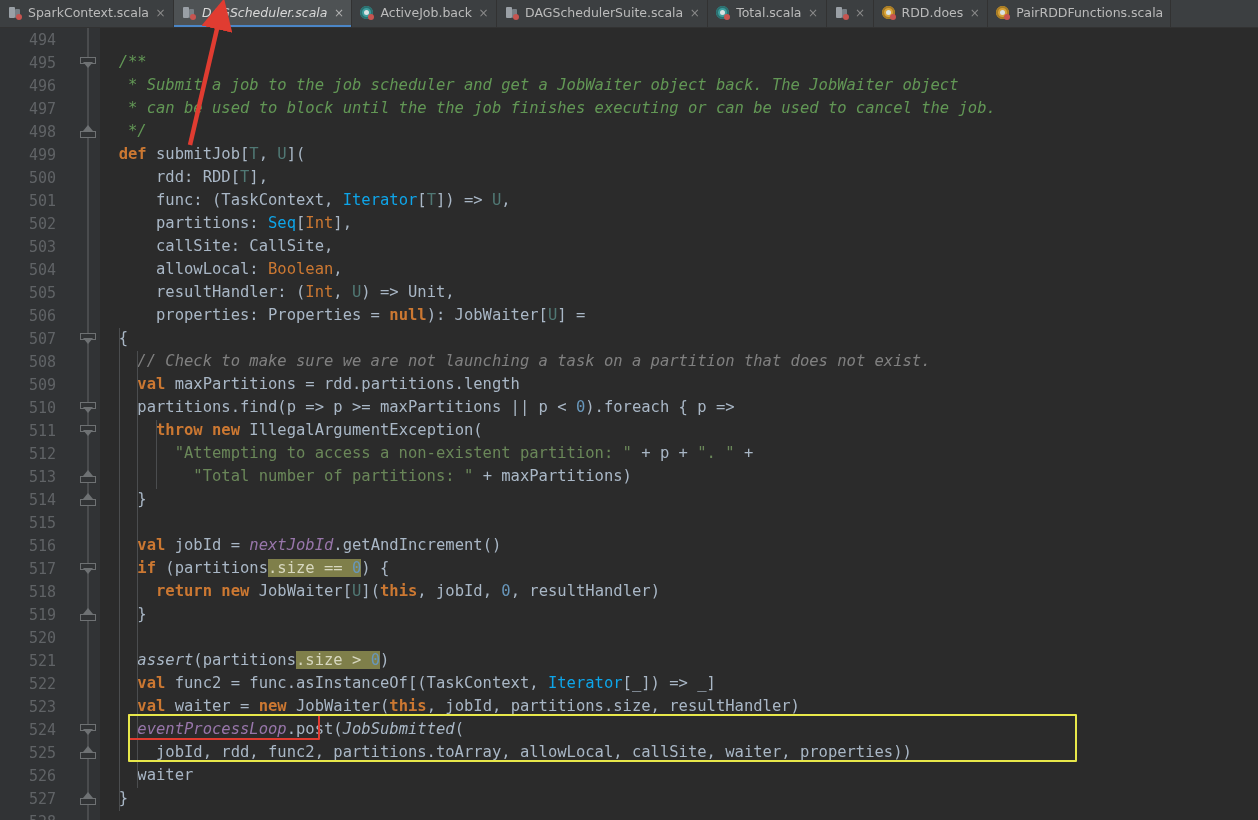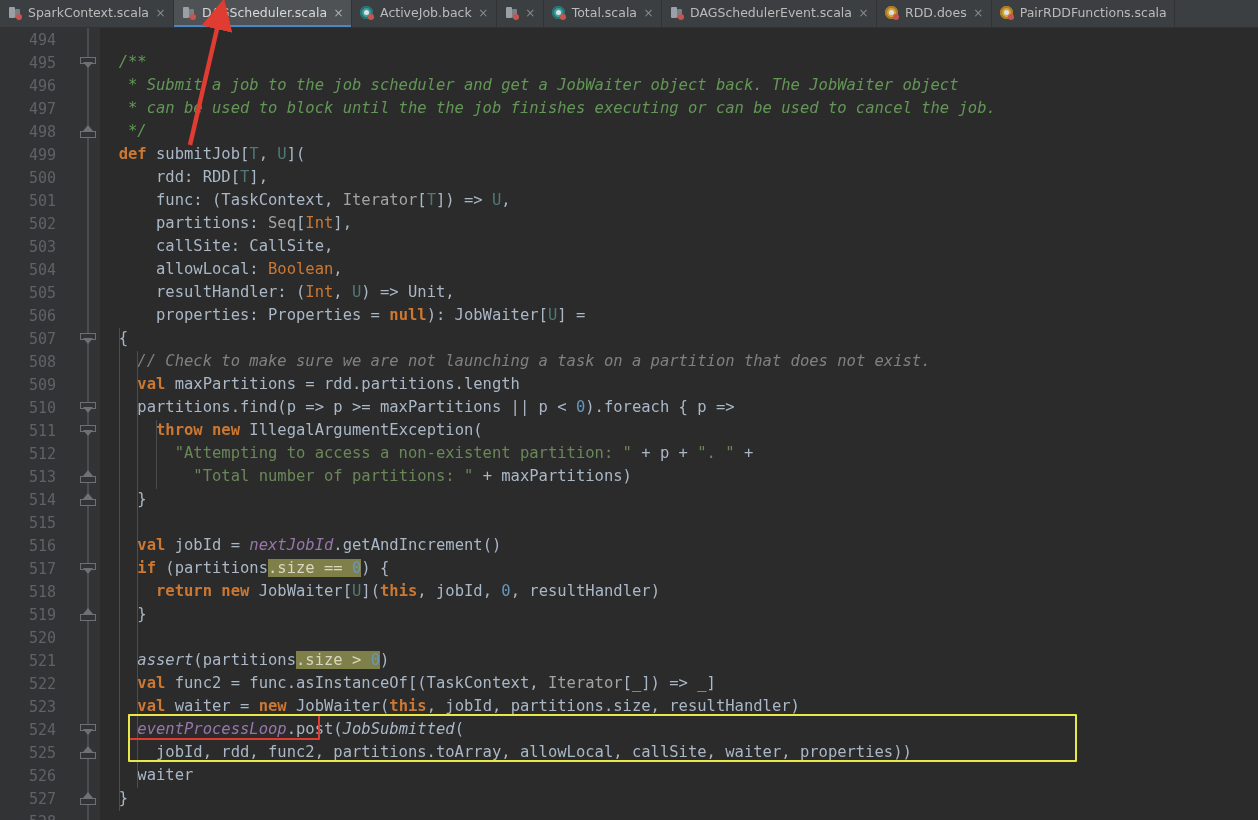--- a/index.html
+++ b/index.html
@@ -16,21 +16,21 @@
     background:#3c3f41; display:flex; align-items:flex-end;
     border-bottom:1px solid #323232; overflow:hidden;
   }
   .tab{
     display:flex; align-items:center; gap:6px;
     padding:0 7px 0 8px; height:28px; position:relative;
     background:#3c3f41; color:#bbbbbb;
     font-family:"DejaVu Sans","Liberation Sans",sans-serif; font-size:12.5px;
     border-right:1px solid #323232; white-space:nowrap; flex:0 0 auto;
   }
-  .tab.active{ background:#4e5254; color:#d8d8d8; }
+  .tab.active{ background:#4e5254; color:#d8d8d8;font-style:italic; }
   .tab.active:after{
     content:""; position:absolute; left:0; right:0; bottom:0;
     height:2px; background:#4b86c7;
   }
   .tab .tlabel{ line-height:28px; }
   .tab .tclose{
     color:#8a8a8a; font-size:12px; line-height:1; width:11px; text-align:center;
     font-family:"DejaVu Sans",sans-serif;
   }
   .tab.active .tclose{ color:#b0b0b0; }
@@ -116,21 +116,21 @@
   }
 
   
   .kw   { color:#cc7832; font-weight:bold; }
   .num  { color:#6897bb; }
   .str  { color:#6a8759; }
   .cmt  { color:#808080; font-style:italic; }
   .doc  { color:#629755; font-style:italic; }
   .fld  { color:#9876aa; font-style:italic; }
   .tpar { color:#507874; }
-  .gen  { color:#a3a3a3; }
+  .gen  { color:#0ea5e9; }
   .sta  { color:#a9b7c6; font-style:italic; }
   .srch { background:#7f7f4a; color:#d8d8c0; }
 
   
   #annot{ position:absolute; left:0; top:0; width:1258px; height:820px; pointer-events:none; }
   .redbox{
     position:absolute; border:2px solid #e03c31; border-radius:1px;
   }
   .yellowbox{
     position:absolute; border:2px solid #e8e84a; border-radius:1px;
@@ -166,38 +166,38 @@
       </span>
       <span class="tlabel">ActiveJob.back</span>
       <span class="tclose">×</span>
     </div>
     <div class="tab">
       <span class="ficon scala-obj">
         <span class="b1"></span>
         <span class="b2"></span>
         <span class="dot"></span>
       </span>
+      <span class="tlabel">DAGSchedulerSuite.scala</span>
       <span class="tclose">×</span>
     </div>
     <div class="tab">
       <span class="ficon scala-cls">
         <span class="circ"></span>
         <span class="inner"></span>
         <span class="dot"></span>
       </span>
       <span class="tlabel">Total.scala</span>
       <span class="tclose">×</span>
     </div>
     <div class="tab">
       <span class="ficon scala-obj">
         <span class="b1"></span>
         <span class="b2"></span>
         <span class="dot"></span>
       </span>
-      <span class="tlabel">DAGSchedulerEvent.scala</span>
       <span class="tclose">×</span>
     </div>
     <div class="tab">
       <span class="ficon scala-cls yellow">
         <span class="circ"></span>
         <span class="inner"></span>
         <span class="dot"></span>
       </span>
       <span class="tlabel">RDD.does</span>
       <span class="tclose">×</span>

